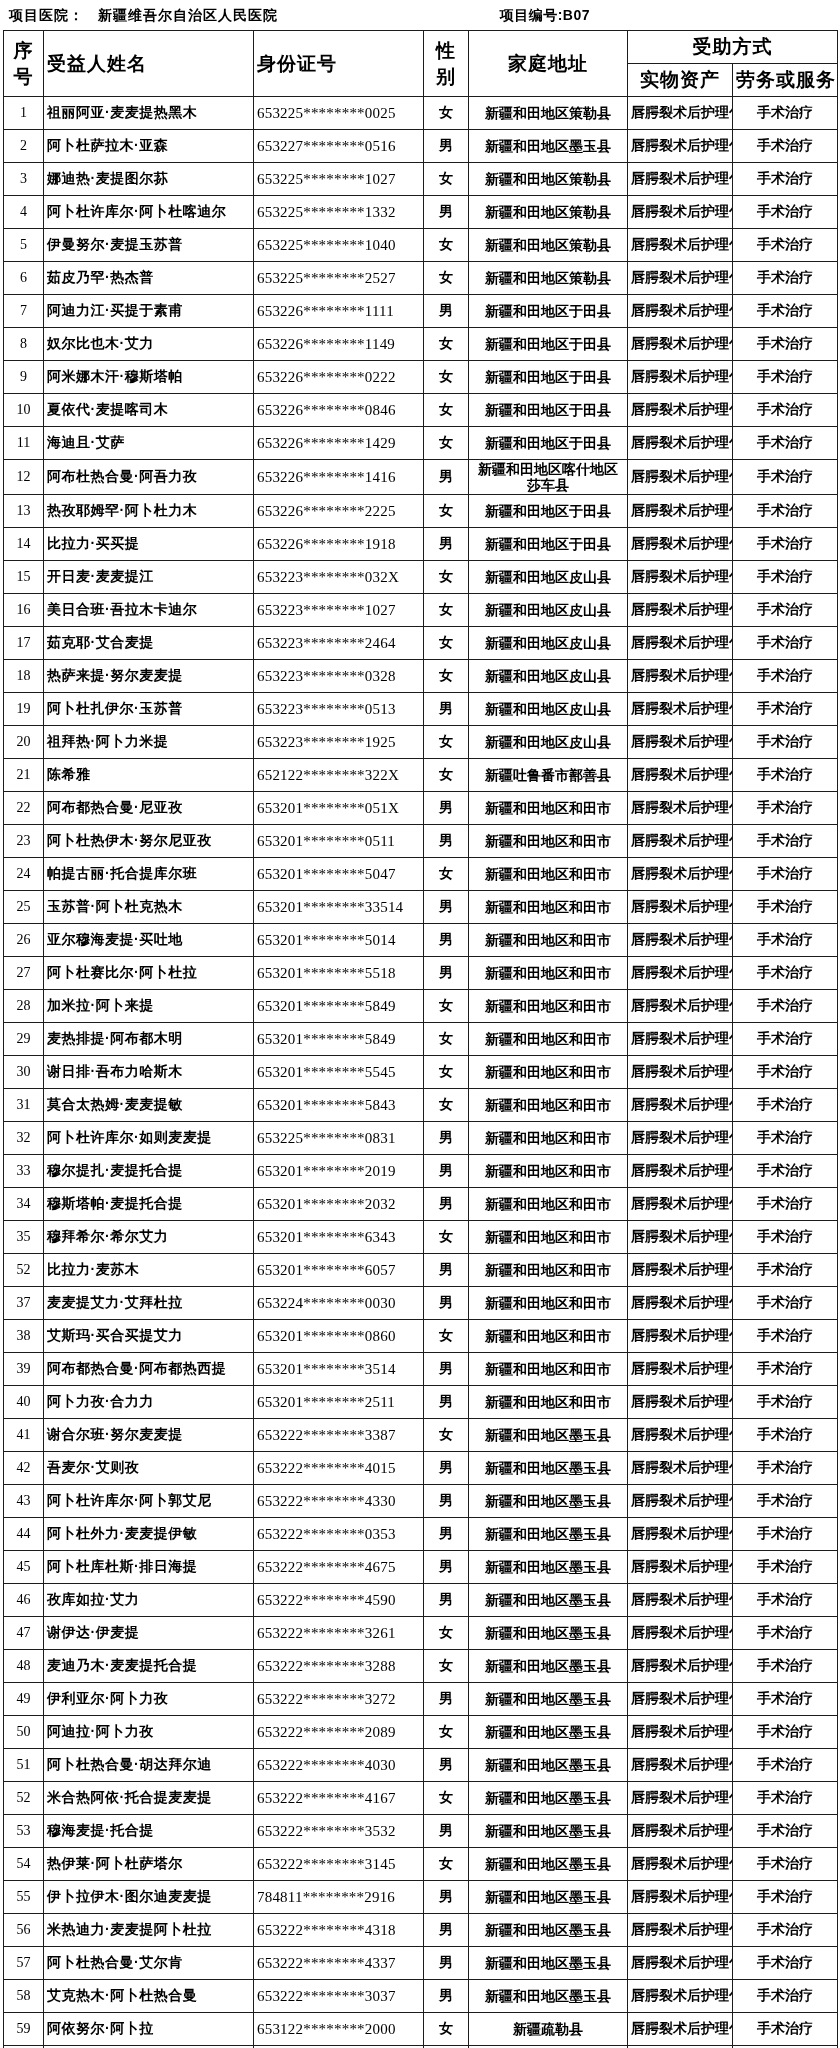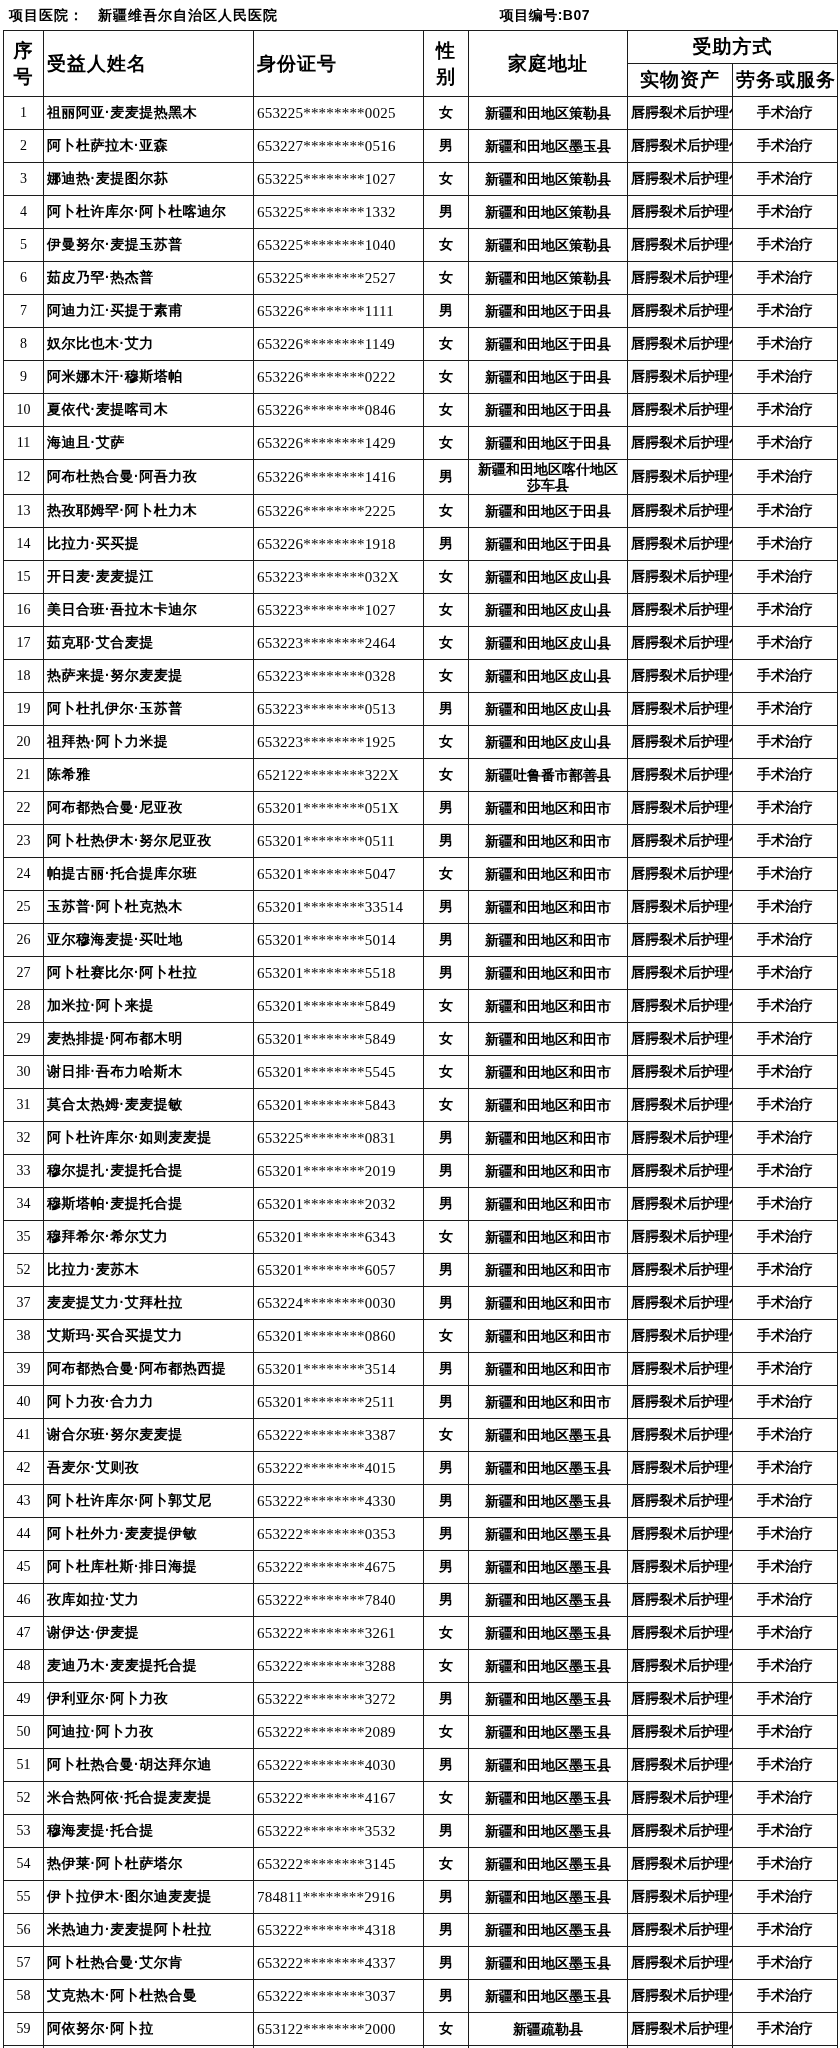--- a/index.html
+++ b/index.html
@@ -527,21 +527,21 @@
     <td class="c-id">653222********4675</td>
     <td class="c-gender">男</td>
     <td class="c-addr">新疆和田地区墨玉县</td>
     <td class="c-asset">唇腭裂术后护理包</td>
     <td class="c-serv">手术治疗</td>
   </tr>
 
   <tr>
     <td class="c-idx">46</td>
     <td class="c-name">孜库如拉·艾力</td>
-    <td class="c-id">653222********7840</td>
+    <td class="c-id">653222********4590</td>
     <td class="c-gender">男</td>
     <td class="c-addr">新疆和田地区墨玉县</td>
     <td class="c-asset">唇腭裂术后护理包</td>
     <td class="c-serv">手术治疗</td>
   </tr>
 
   <tr>
     <td class="c-idx">47</td>
     <td class="c-name">谢伊达·伊麦提</td>
     <td class="c-id">653222********3261</td>

